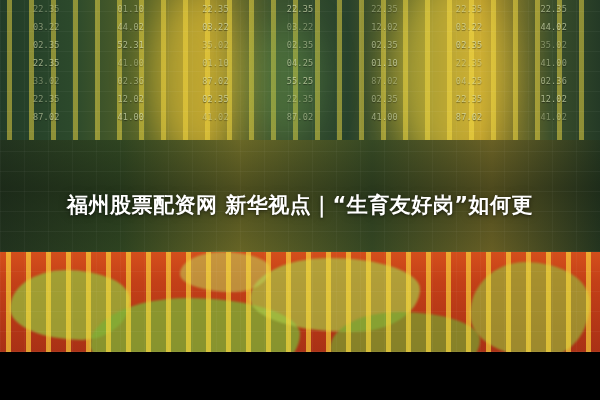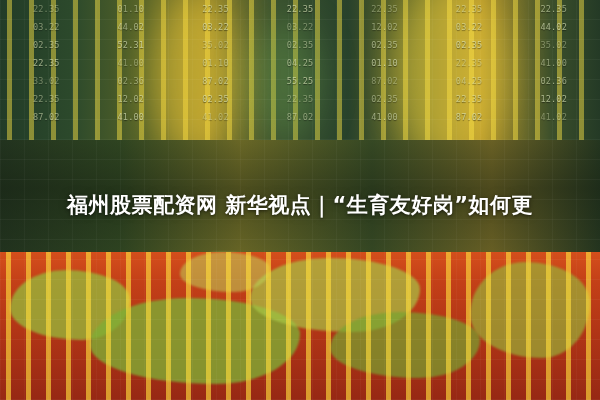--- a/index.html
+++ b/index.html
@@ -6,21 +6,21 @@
     margin: 0;
     padding: 0;
     background: #000;
   }
   body {
     font-family: "Liberation Sans", sans-serif;
   }
   .stage {
     position: relative;
     width: 600px;
-    height: 400px;
+    height: 352px;
     overflow: hidden;
     background: #1d2b16;
   }
 
   
   .bg-layer {
     position: absolute;
     inset: 0;
   }
 

